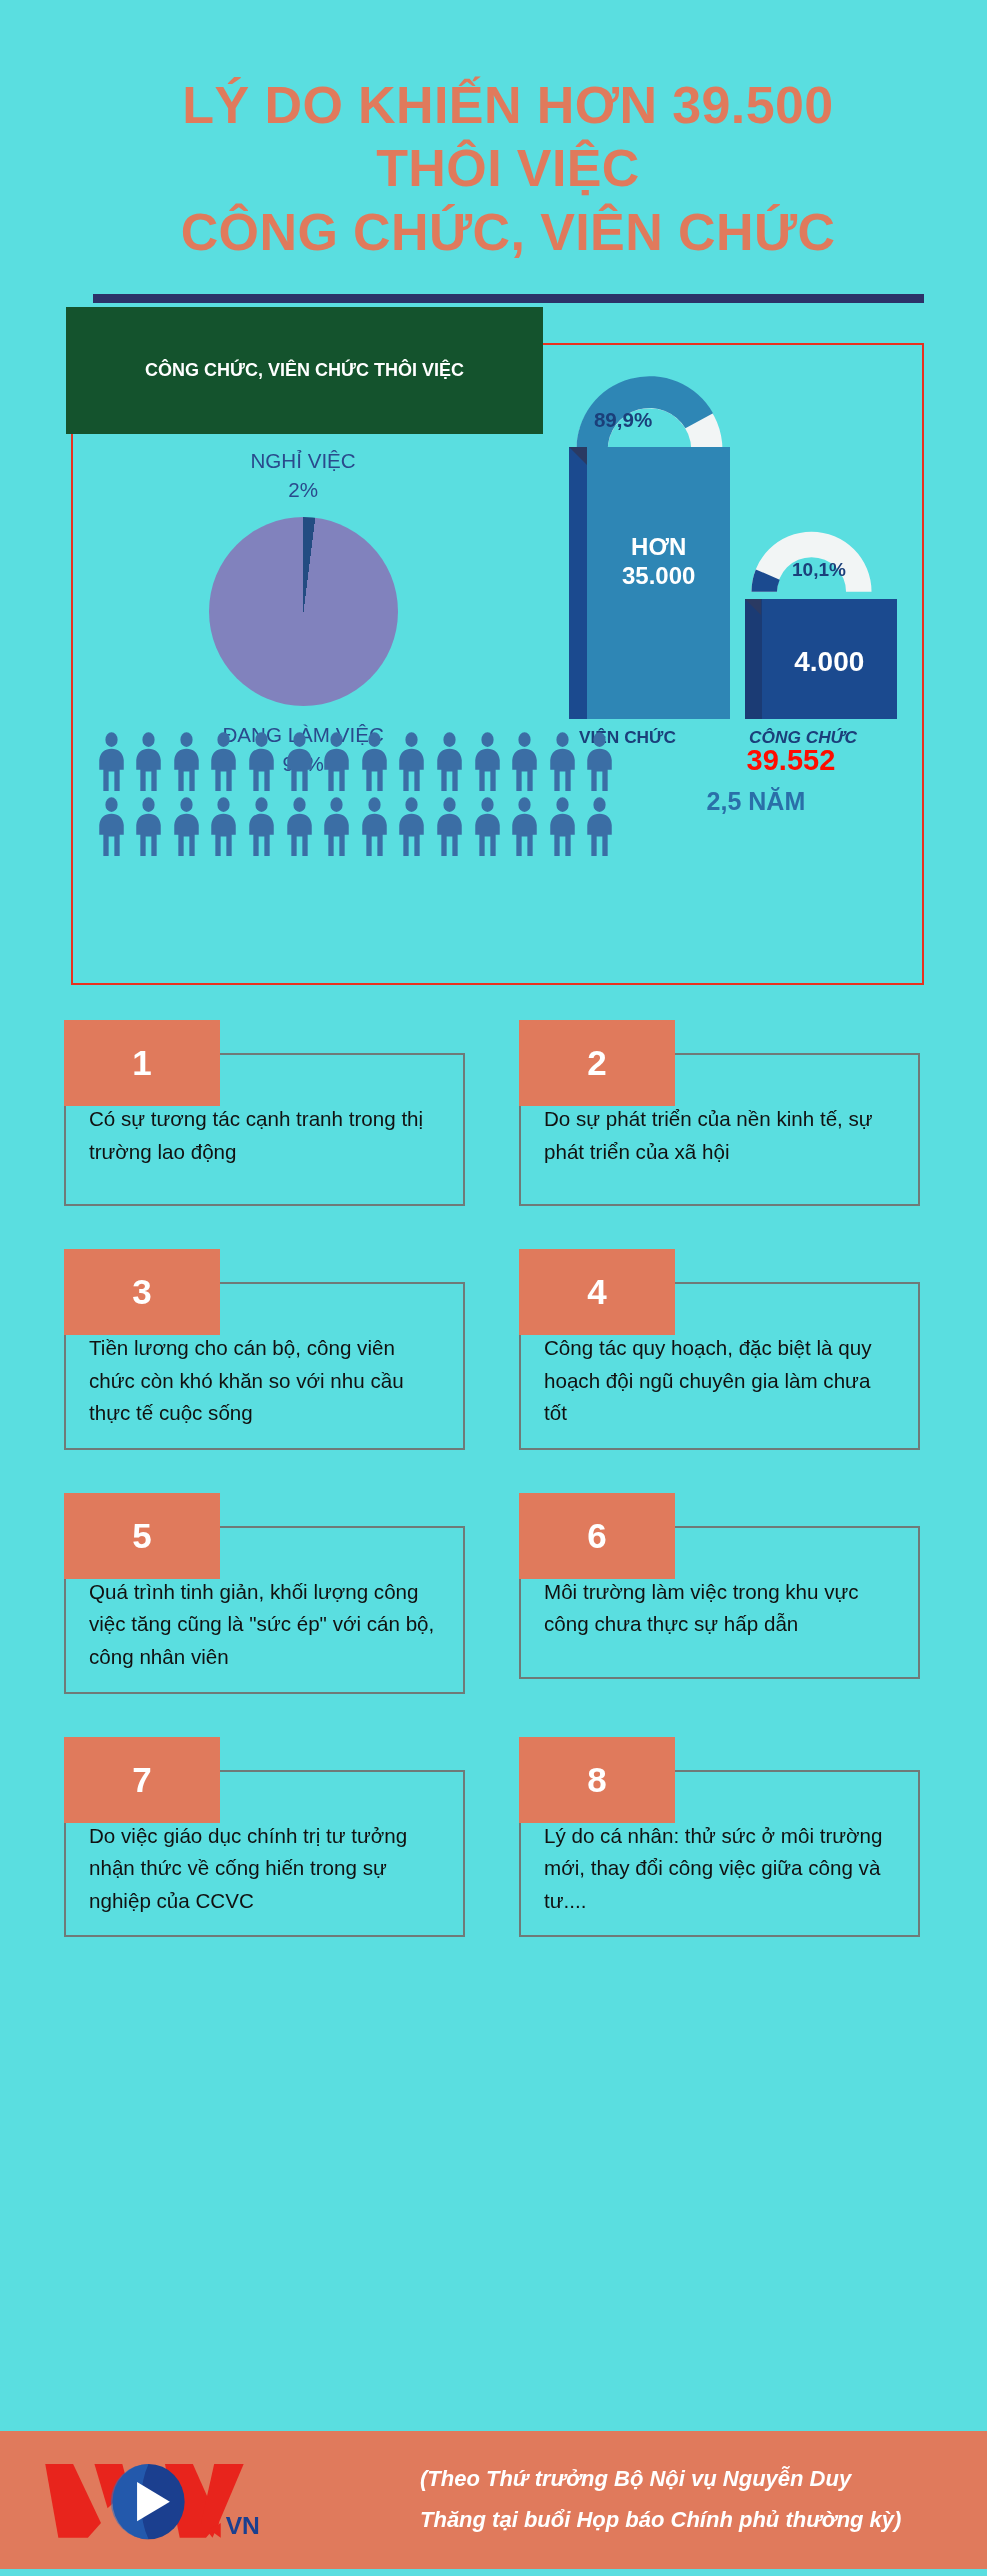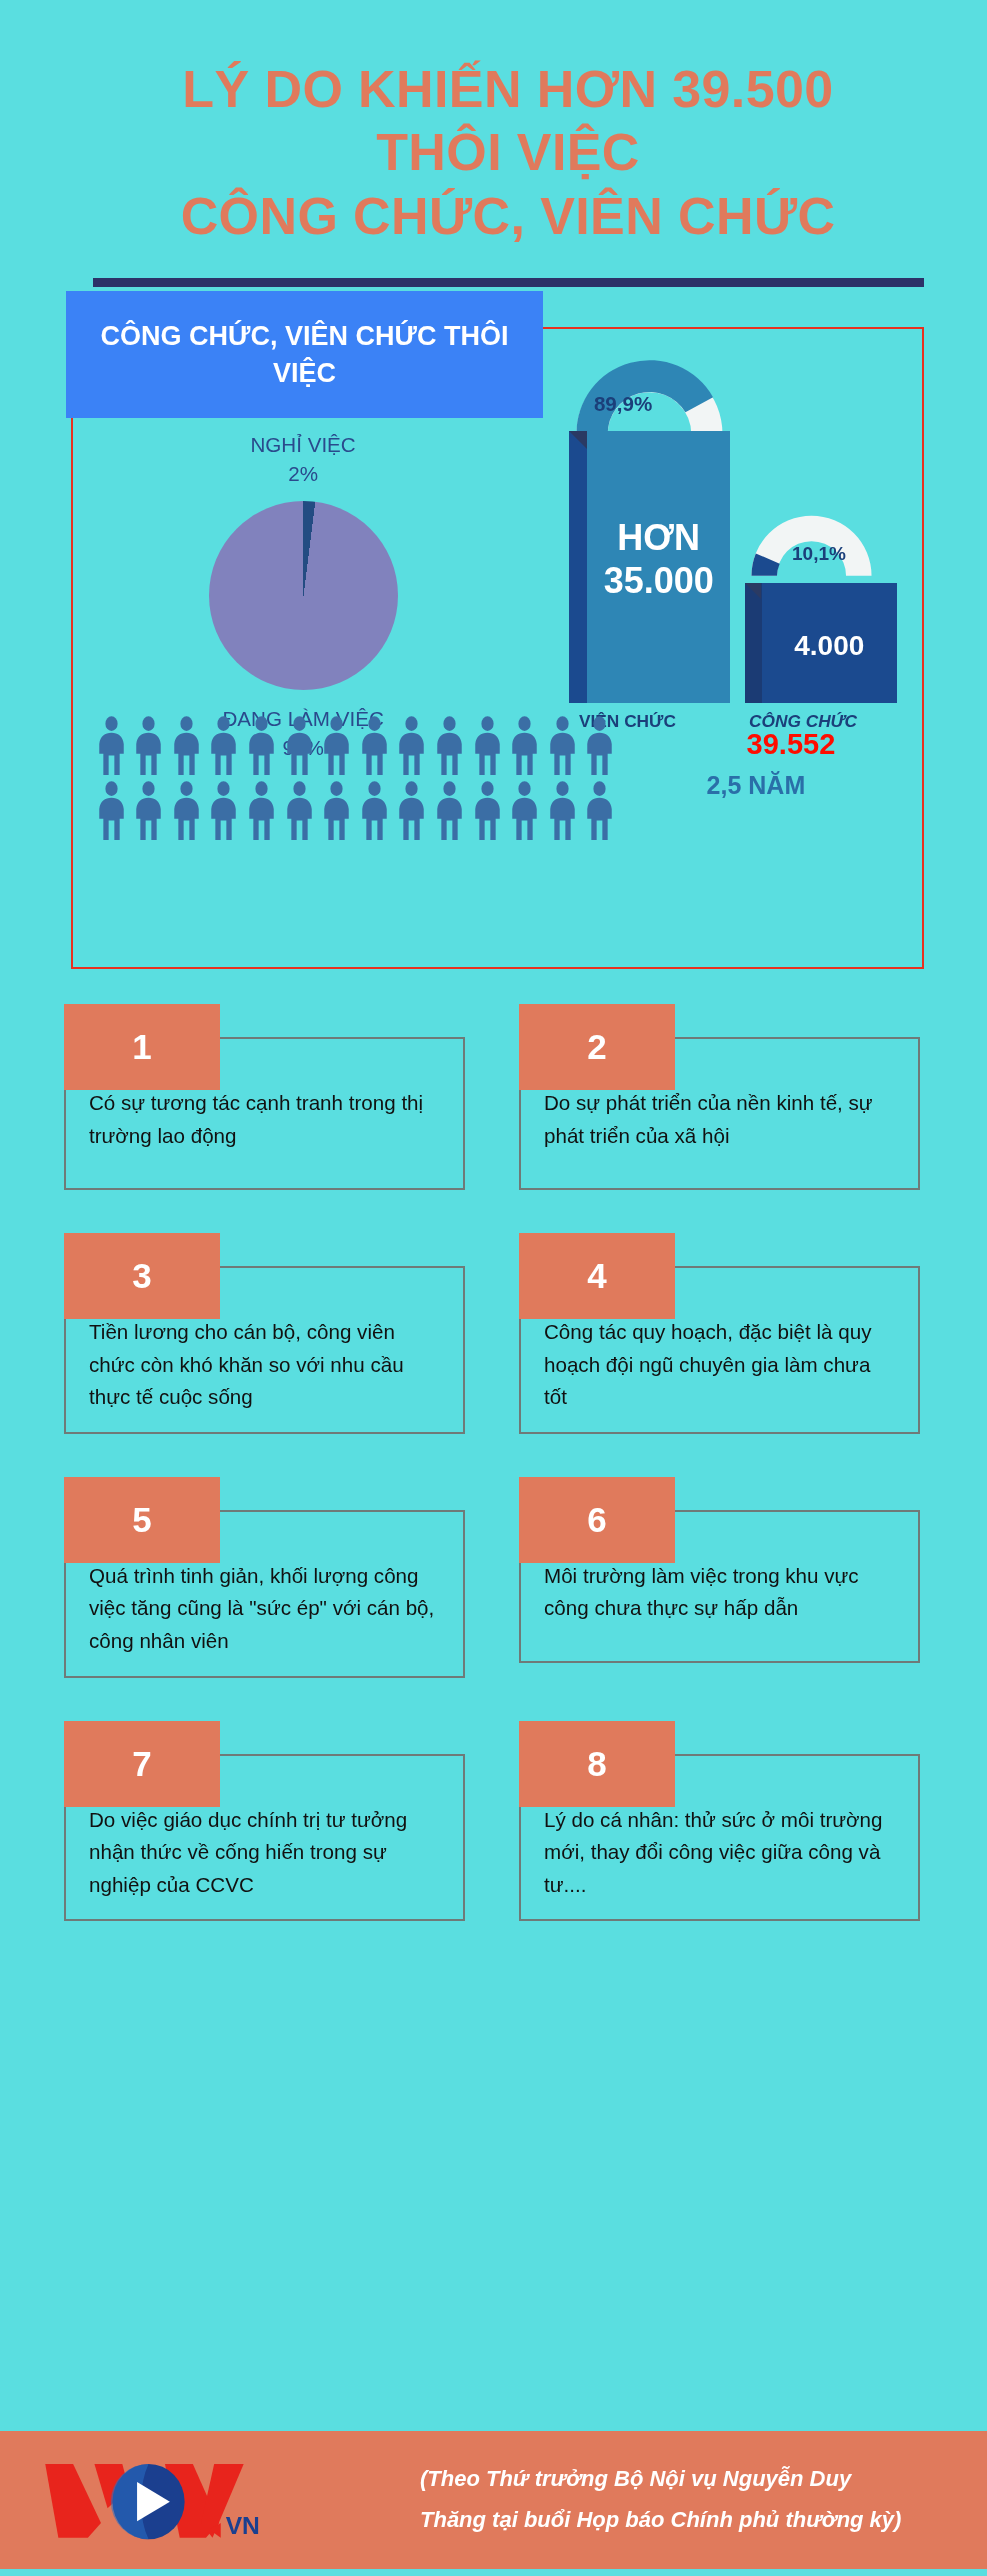--- a/index.html
+++ b/index.html
@@ -7,21 +7,21 @@
   html, body { background: #5adee0; }
   body {
     width: 988px; height: 2576px;
     font-family: "Liberation Sans", sans-serif;
     background: #5adee0;
     position: relative;
     overflow: hidden;
   }
 
   
-  .title-block { padding: 58px 54px 0 82px; text-align: center; }
+  .title-block { padding: 58px 54px 0 82px; text-align: center; margin-top: 16px; }
   .title-line {
     color: #e07a5c;
     font-weight: bold;
     font-size: 52px;
     line-height: 1.22;
     letter-spacing: 0.4px;
     white-space: nowrap;
   }
   .title-rule {
     width: 831px; height: 9px; background: #2c3268;
@@ -34,23 +34,23 @@
     position: relative;
     border: 2.5px solid #e8301f;
     height: 642px;
     margin-left: 6.6px;
     background: #5adee0;
   }
   .panel-header {
     position: absolute;
     left: -6.6px; top: -38px;
     width: 477px; height: 127px;
-    background: #3b82f6;
+    background: #14532d;
     color: #ffffff;
-    font-size: 27px; font-weight: bold;
+    font-size: 18px; font-weight: bold;
     line-height: 1.38;
     display: flex; align-items: center; justify-content: center;
     text-align: center;
     z-index: 5;
   }
 
   
   .pie-area {
     position: absolute; left: 0; top: 102px; width: 461px;
     text-align: center;
@@ -169,21 +169,21 @@
           <path d="M 4 100 A 89 89 0 0 1 182 100 L 144 100 A 51 51 0 0 0 42 100 Z" fill="#f2f5f5"></path>
           <path d="M 4 100 A 89 89 0 0 1 170.5 55.2 L 136.8 73.6 A 51 51 0 0 0 42 100 Z" fill="#2e86b5"></path>
         </svg>
         <div class="donut-pct" style="left:21.4px; top:40px; font-size:20.6px;">89,9%</div>
       </div>
 
       <div class="bar" style="left:8.2px; top:79px; width:161px; height:272px;">
         <div class="bar-side" style="width:18px; background:#1b4a8f;"></div>
         <div class="bar-face" style="left:18px; background:#2e86b5;"></div>
         <div class="bar-cap" style="border-left:18px solid transparent; border-top:18px solid #2a3a63;"></div>
-        <div class="bar-text" style="left:18px; right:0; top:86px; font-size:36px;">
+        <div class="bar-text" style="left:18px; right:0; top:86px; font-size:24px;">
           <div>HƠN</div>
           <div>35.000</div>
         </div>
       </div>
       <div class="bar-name" style="left:18px; top:359px;">VIÊN CHỨC</div>
 
       <div class="donut" style="left:188px; top:156px; width:125px; height:68px;">
         <svg width="125" height="68" viewBox="0 0 152 82">
           <path d="M 3 82 A 73 73 0 0 1 149 82 L 118 82 A 42 42 0 0 0 34 82 Z" fill="#f2f5f5"></path>
           <path d="M 3 82 A 73 73 0 0 1 8.3 54.9 L 37.3 67.4 A 42 42 0 0 0 34 82 Z" fill="#1b4a8f"></path>

